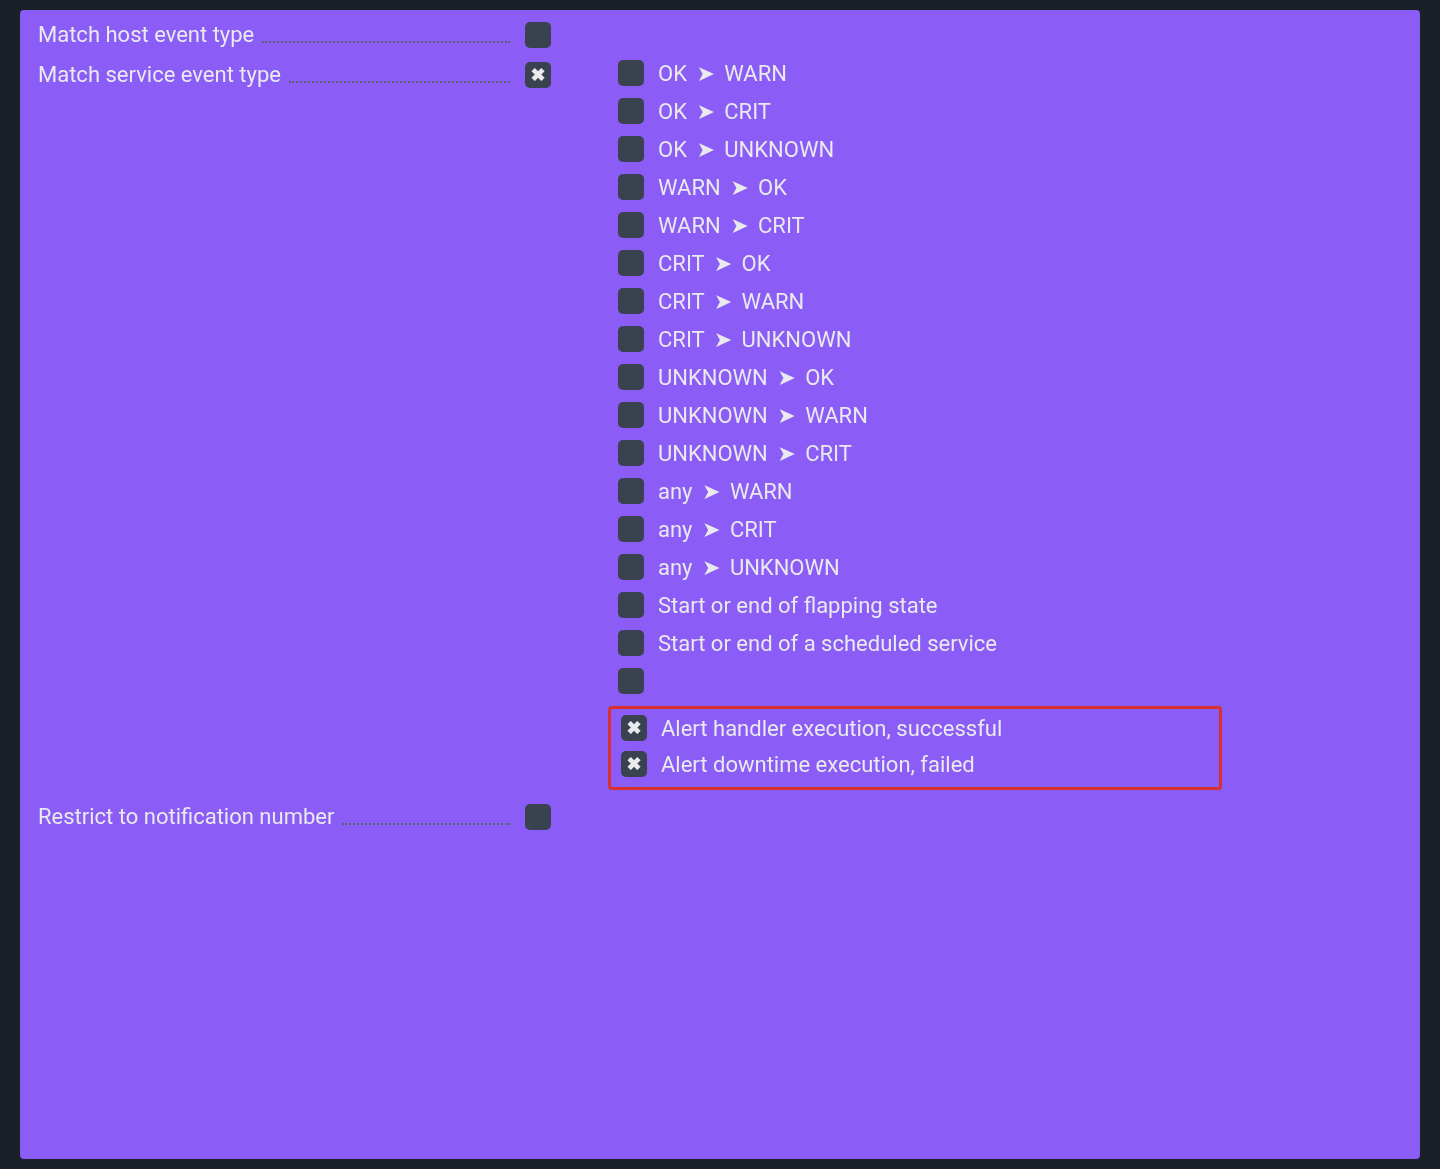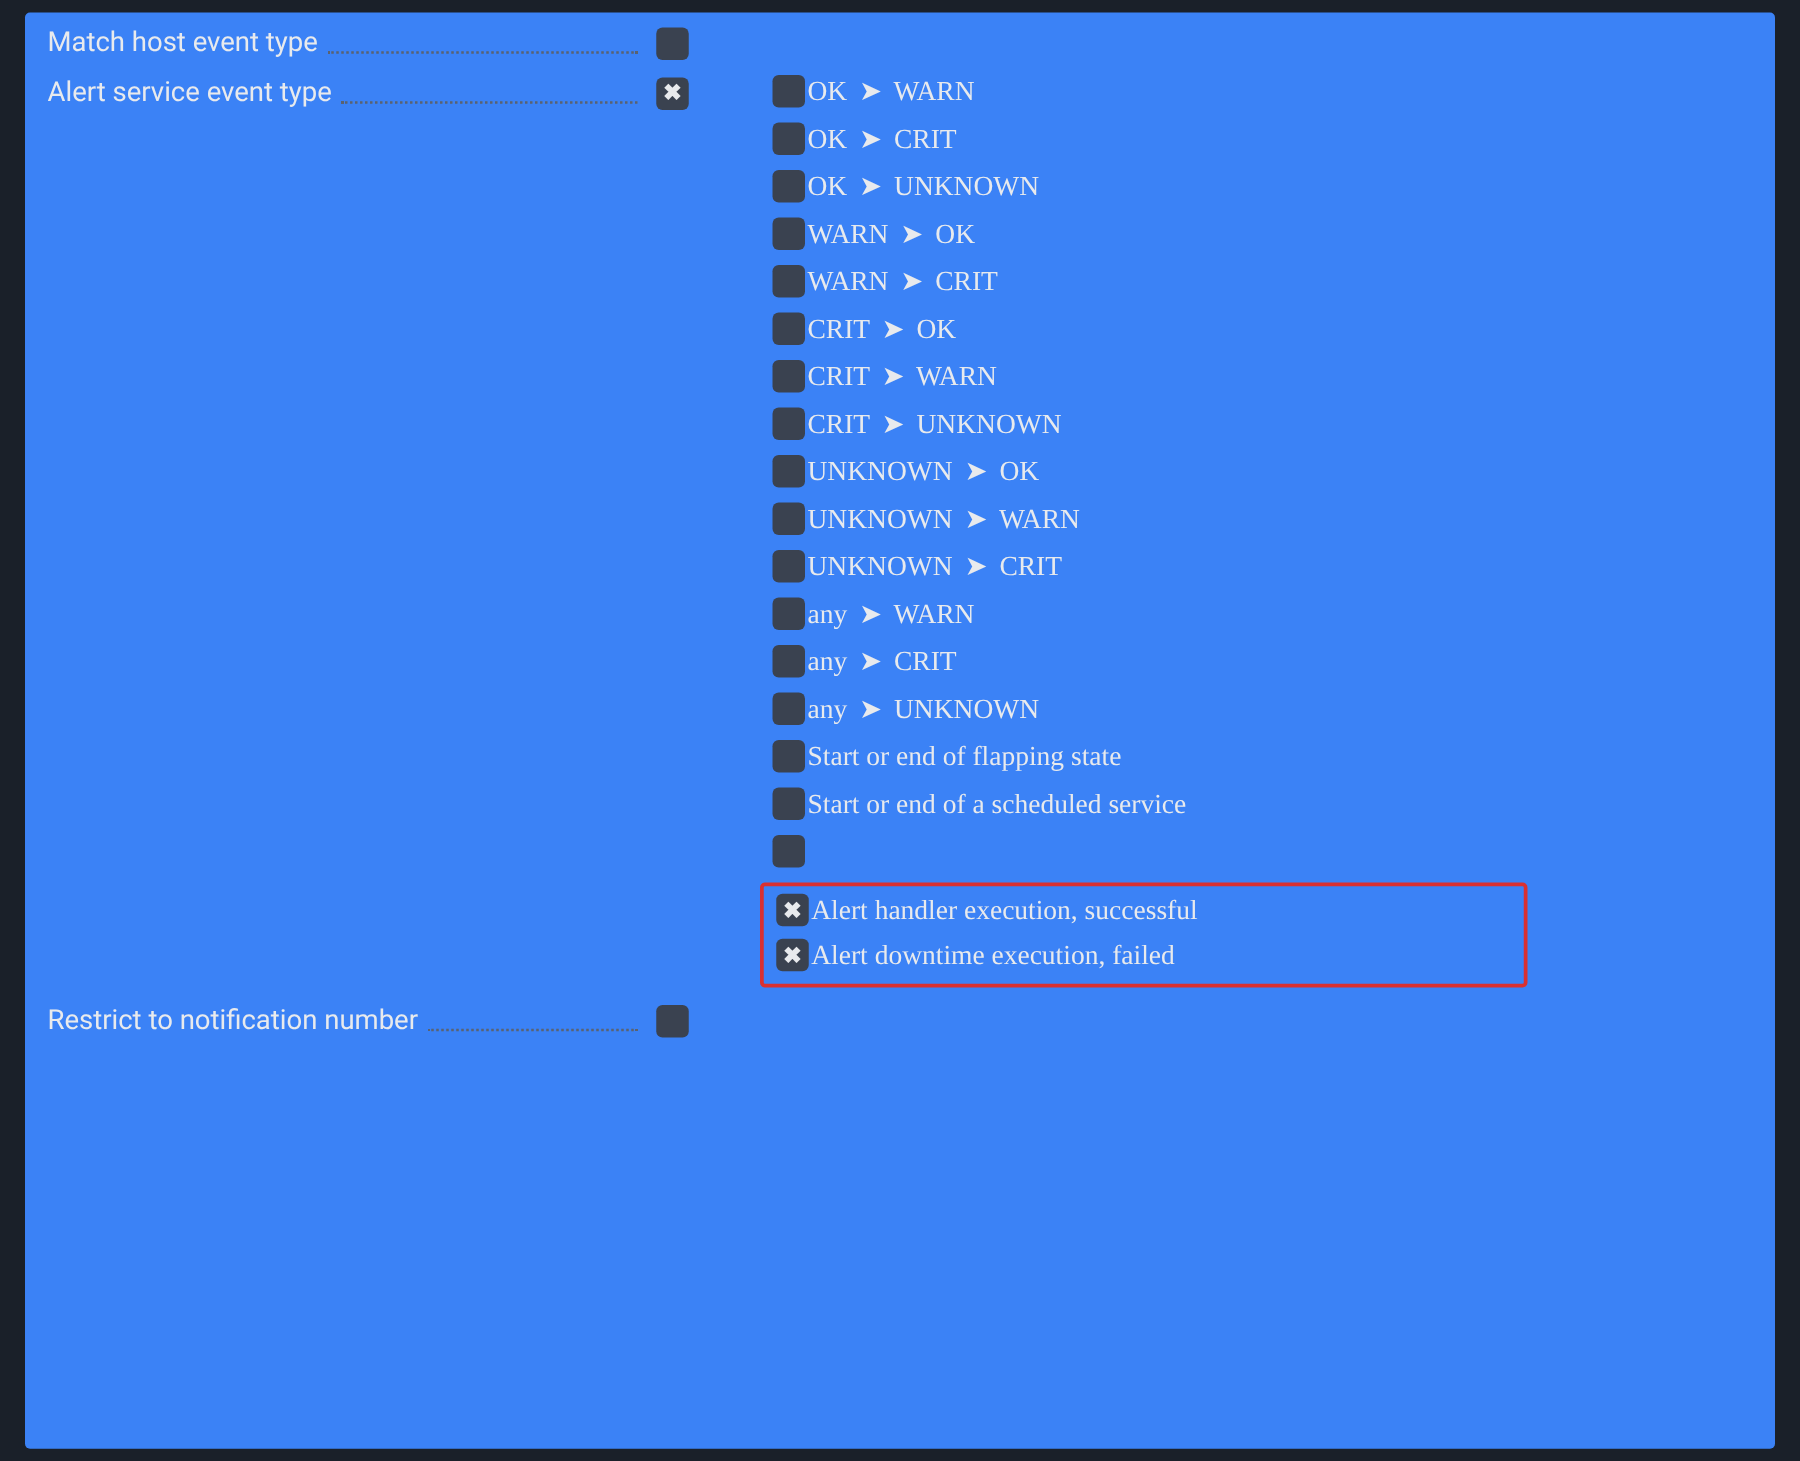--- a/index.html
+++ b/index.html
@@ -11,21 +11,21 @@
     background: #1a2029;
     color: #e8eaed;
     font-family: -apple-system, BlinkMacSystemFont, "Segoe UI", Roboto, Helvetica, Arial, sans-serif;
     font-size: 22px;
     padding: 10px 20px;
     width: 1440px;
     height: 1169px;
     overflow: hidden;
   }
   .form-container {
-    background: #3b82f6;
+    background: #8b5cf6;
     border-radius: 4px;
     padding: 10px 18px;
     height: 100%;
   }
   .form-row {
     display: flex;
     align-items: flex-start;
     margin-bottom: 12px;
   }
   .label-col {
@@ -70,23 +70,22 @@
     font-weight: bold;
     line-height: 1;
   }
   .options-col {
     flex: 1;
     padding-left: 60px;
   }
   .option-item {
     display: flex;
     align-items: center;
-    gap: 2px;
+    gap: 14px;
     margin-bottom: 12px;
-    font-family: Liberation Serif, serif;
   }
   .highlight-box {
     border: 3px solid #d93030;
     border-radius: 4px;
     padding: 6px 24px 0px 10px;
     margin-left: -10px;
     margin-right: 180px;
     margin-top: 4px;
   }
   .highlight-box .option-item {
@@ -108,21 +107,21 @@
       <span class="dots"></span>
     </div>
     <div class="toggle-col">
       <span class="checkbox"></span>
     </div>
     <div class="options-col"></div>
   </div>
 
   <div class="form-row">
     <div class="label-col">
-      <span class="label-text">Alert service event type</span>
+      <span class="label-text">Match service event type</span>
       <span class="dots"></span>
     </div>
     <div class="toggle-col">
       <span class="checkbox checked"></span>
     </div>
     <div class="options-col" id="service-options">
 
     <div class="option-item">
           <span class="checkbox"></span>
           <span>OK <span class="arrow">➤</span> WARN</span>

